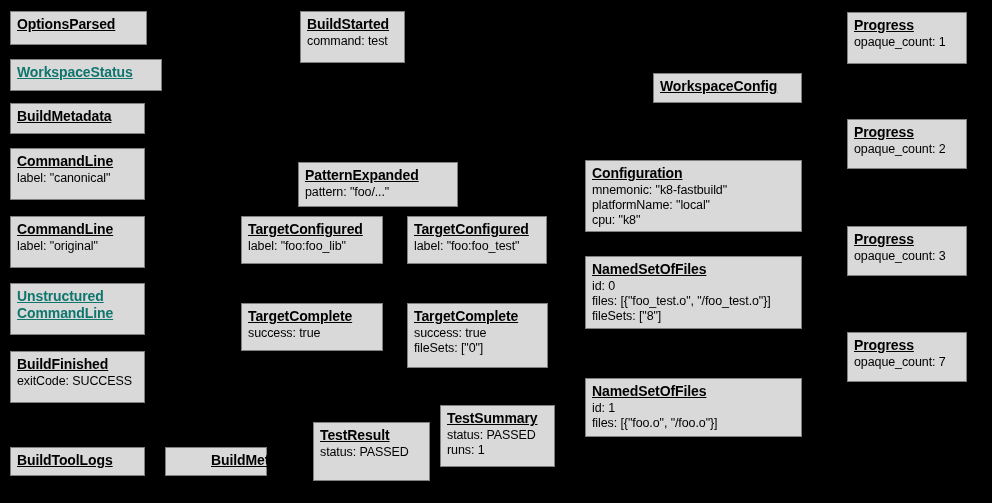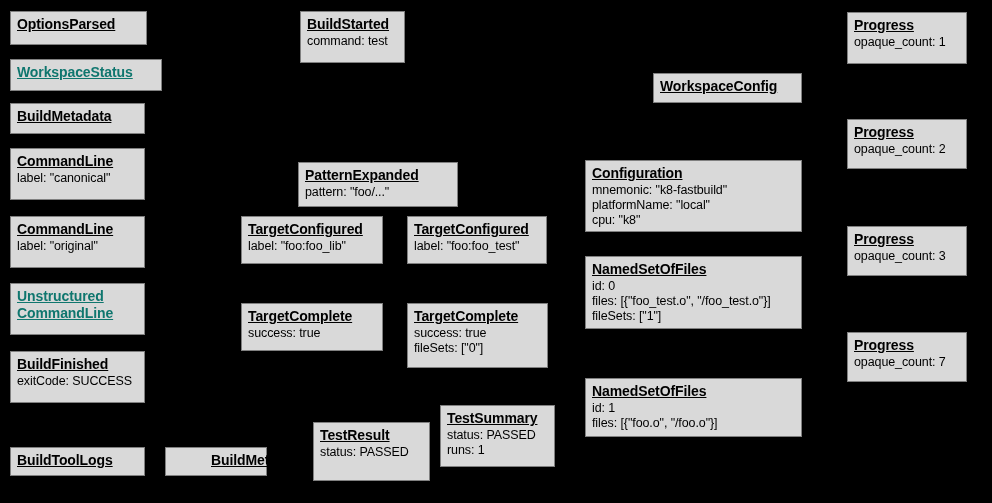--- a/index.html
+++ b/index.html
@@ -117,21 +117,21 @@
     <div class="node" style="left: 585px; top: 160px; width: 217px; height: 72px; background: rgb(217, 217, 217); border-color: rgb(128, 128, 128); color: rgb(0, 0, 0);">
       <div class="node-title">Configuration</div>
       <div class="node-props">mnemonic: "k8-fastbuild"
 platformName: "local"
 cpu: "k8"</div>
     </div>
     <div class="node" style="left: 585px; top: 256px; width: 217px; height: 73px; background: rgb(217, 217, 217); border-color: rgb(128, 128, 128); color: rgb(0, 0, 0);">
       <div class="node-title">NamedSetOfFiles</div>
       <div class="node-props">id: 0
 files: [{"foo_test.o", "/foo_test.o"}]
-fileSets: ["1"]</div>
+fileSets: ["8"]</div>
     </div>
     <div class="node" style="left: 585px; top: 378px; width: 217px; height: 59px; background: rgb(217, 217, 217); border-color: rgb(128, 128, 128); color: rgb(0, 0, 0);">
       <div class="node-title">NamedSetOfFiles</div>
       <div class="node-props">id: 1
 files: [{"foo.o", "/foo.o"}]</div>
     </div>
     <div class="node" style="left: 847px; top: 12px; width: 120px; height: 52px; background: rgb(217, 217, 217); border-color: rgb(128, 128, 128); color: rgb(0, 0, 0);">
       <div class="node-title">Progress</div>
       <div class="node-props">opaque_count: 1</div>
     </div>

